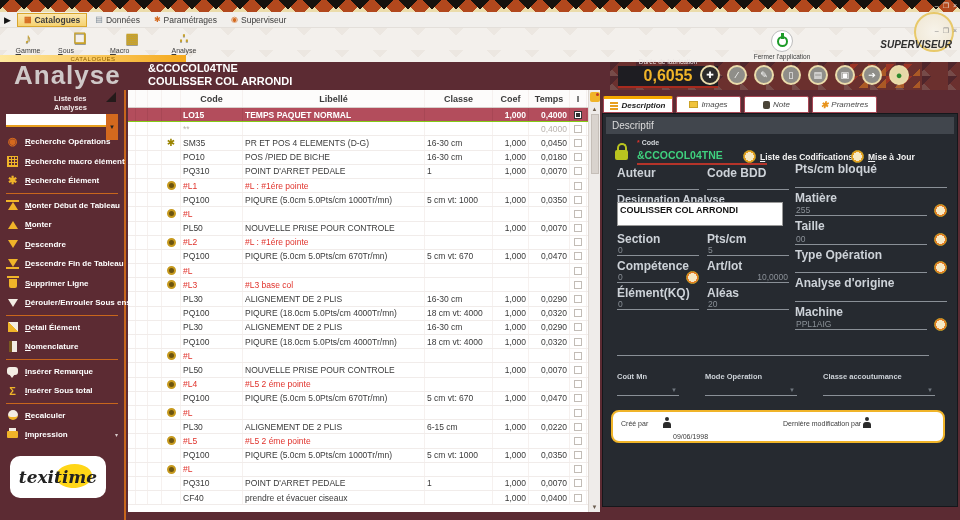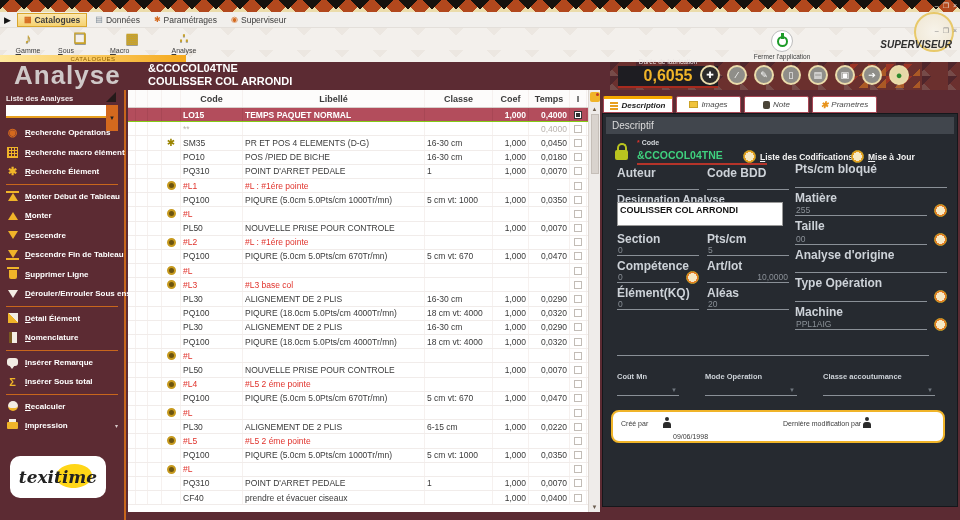--- a/index.html
+++ b/index.html
@@ -71,21 +71,21 @@
 .cbtn{width:20px;height:20px;border-radius:50%;background:#8f8e89;border:2px solid var(--cream);color:#fff;font-size:9px;display:flex;align-items:center;justify-content:center;}
 .cbtn.dark{background:#2b2b2b;}
 .cbtn.lite{background:#e6d9a9;color:#2e8a2e;font-size:11px;}
 
 
 .body{position:absolute;left:0;top:90px;width:960px;height:430px;background:var(--maroon);}
 
 
 .sidebar{position:absolute;left:0;top:0;width:126px;height:430px;background:var(--maroon);border-right:2px solid #c8661c;padding:4px 6px 0 6px;}
 .pin{position:absolute;right:8px;top:2px;width:0;height:0;border-left:10px solid transparent;border-bottom:10px solid #241a1a;}
-.sb-label{font-size:7.5px;font-weight:bold;color:#f2e9e9;margin-bottom:2px;}
+.sb-label{font-size:7.5px;font-weight:bold;color:#f2e9e9;margin-bottom:2px;margin-left:48px;}
 .sb-combo{display:flex;height:13px;border-bottom:2px solid #e8a020;}
 .sb-combo input{flex:1;min-width:0;border:none;outline:none;font-size:8px;padding:0 2px;}
 .sb-combo .dd{width:12px;background:var(--orange);display:flex;align-items:center;justify-content:center;color:#222;font-size:6px;}
 .sb-items{margin-top:5px;display:flex;flex-direction:column;}
 .sb-item{display:flex;align-items:center;gap:6px;height:19.5px;cursor:default;}
 .sb-item .lab{font-size:8px;font-weight:bold;color:#fff;white-space:nowrap;}
 .sb-item .lab::first-letter{text-decoration:underline;}
 .sb-item .caret{margin-left:auto;color:#d8c9c9;font-size:6px;}
 .sb-sep{height:1px;background:#c8661c;margin:2px 0;}
 .sicon{width:13px;height:13px;flex:none;display:flex;align-items:center;justify-content:center;font-size:11px;color:var(--gold);font-weight:bold;}
@@ -911,28 +911,28 @@
             <div class="fld hasicon">
               <div class="fl">Matière</div>
               <div class="fv">255</div>
               <div class="fic"></div>
             </div>
             <div class="fld hasicon">
               <div class="fl">Taille</div>
               <div class="fv">00</div>
               <div class="fic"></div>
             </div>
-            <div class="fld">
-              <div class="fl">Analyse d'origine</div>
-              <div class="fv"></div>
-            </div>
             <div class="fld hasicon">
               <div class="fl">Type Opération</div>
               <div class="fv"></div>
               <div class="fic"></div>
+            </div>
+            <div class="fld">
+              <div class="fl">Analyse d'origine</div>
+              <div class="fv"></div>
             </div>
             <div class="fld hasicon">
               <div class="fl">Machine</div>
               <div class="fv">PPL1AIG</div>
               <div class="fic"></div>
             </div>
           </div>
         <div class="formule">
             <div class="line"></div>
         </div>

